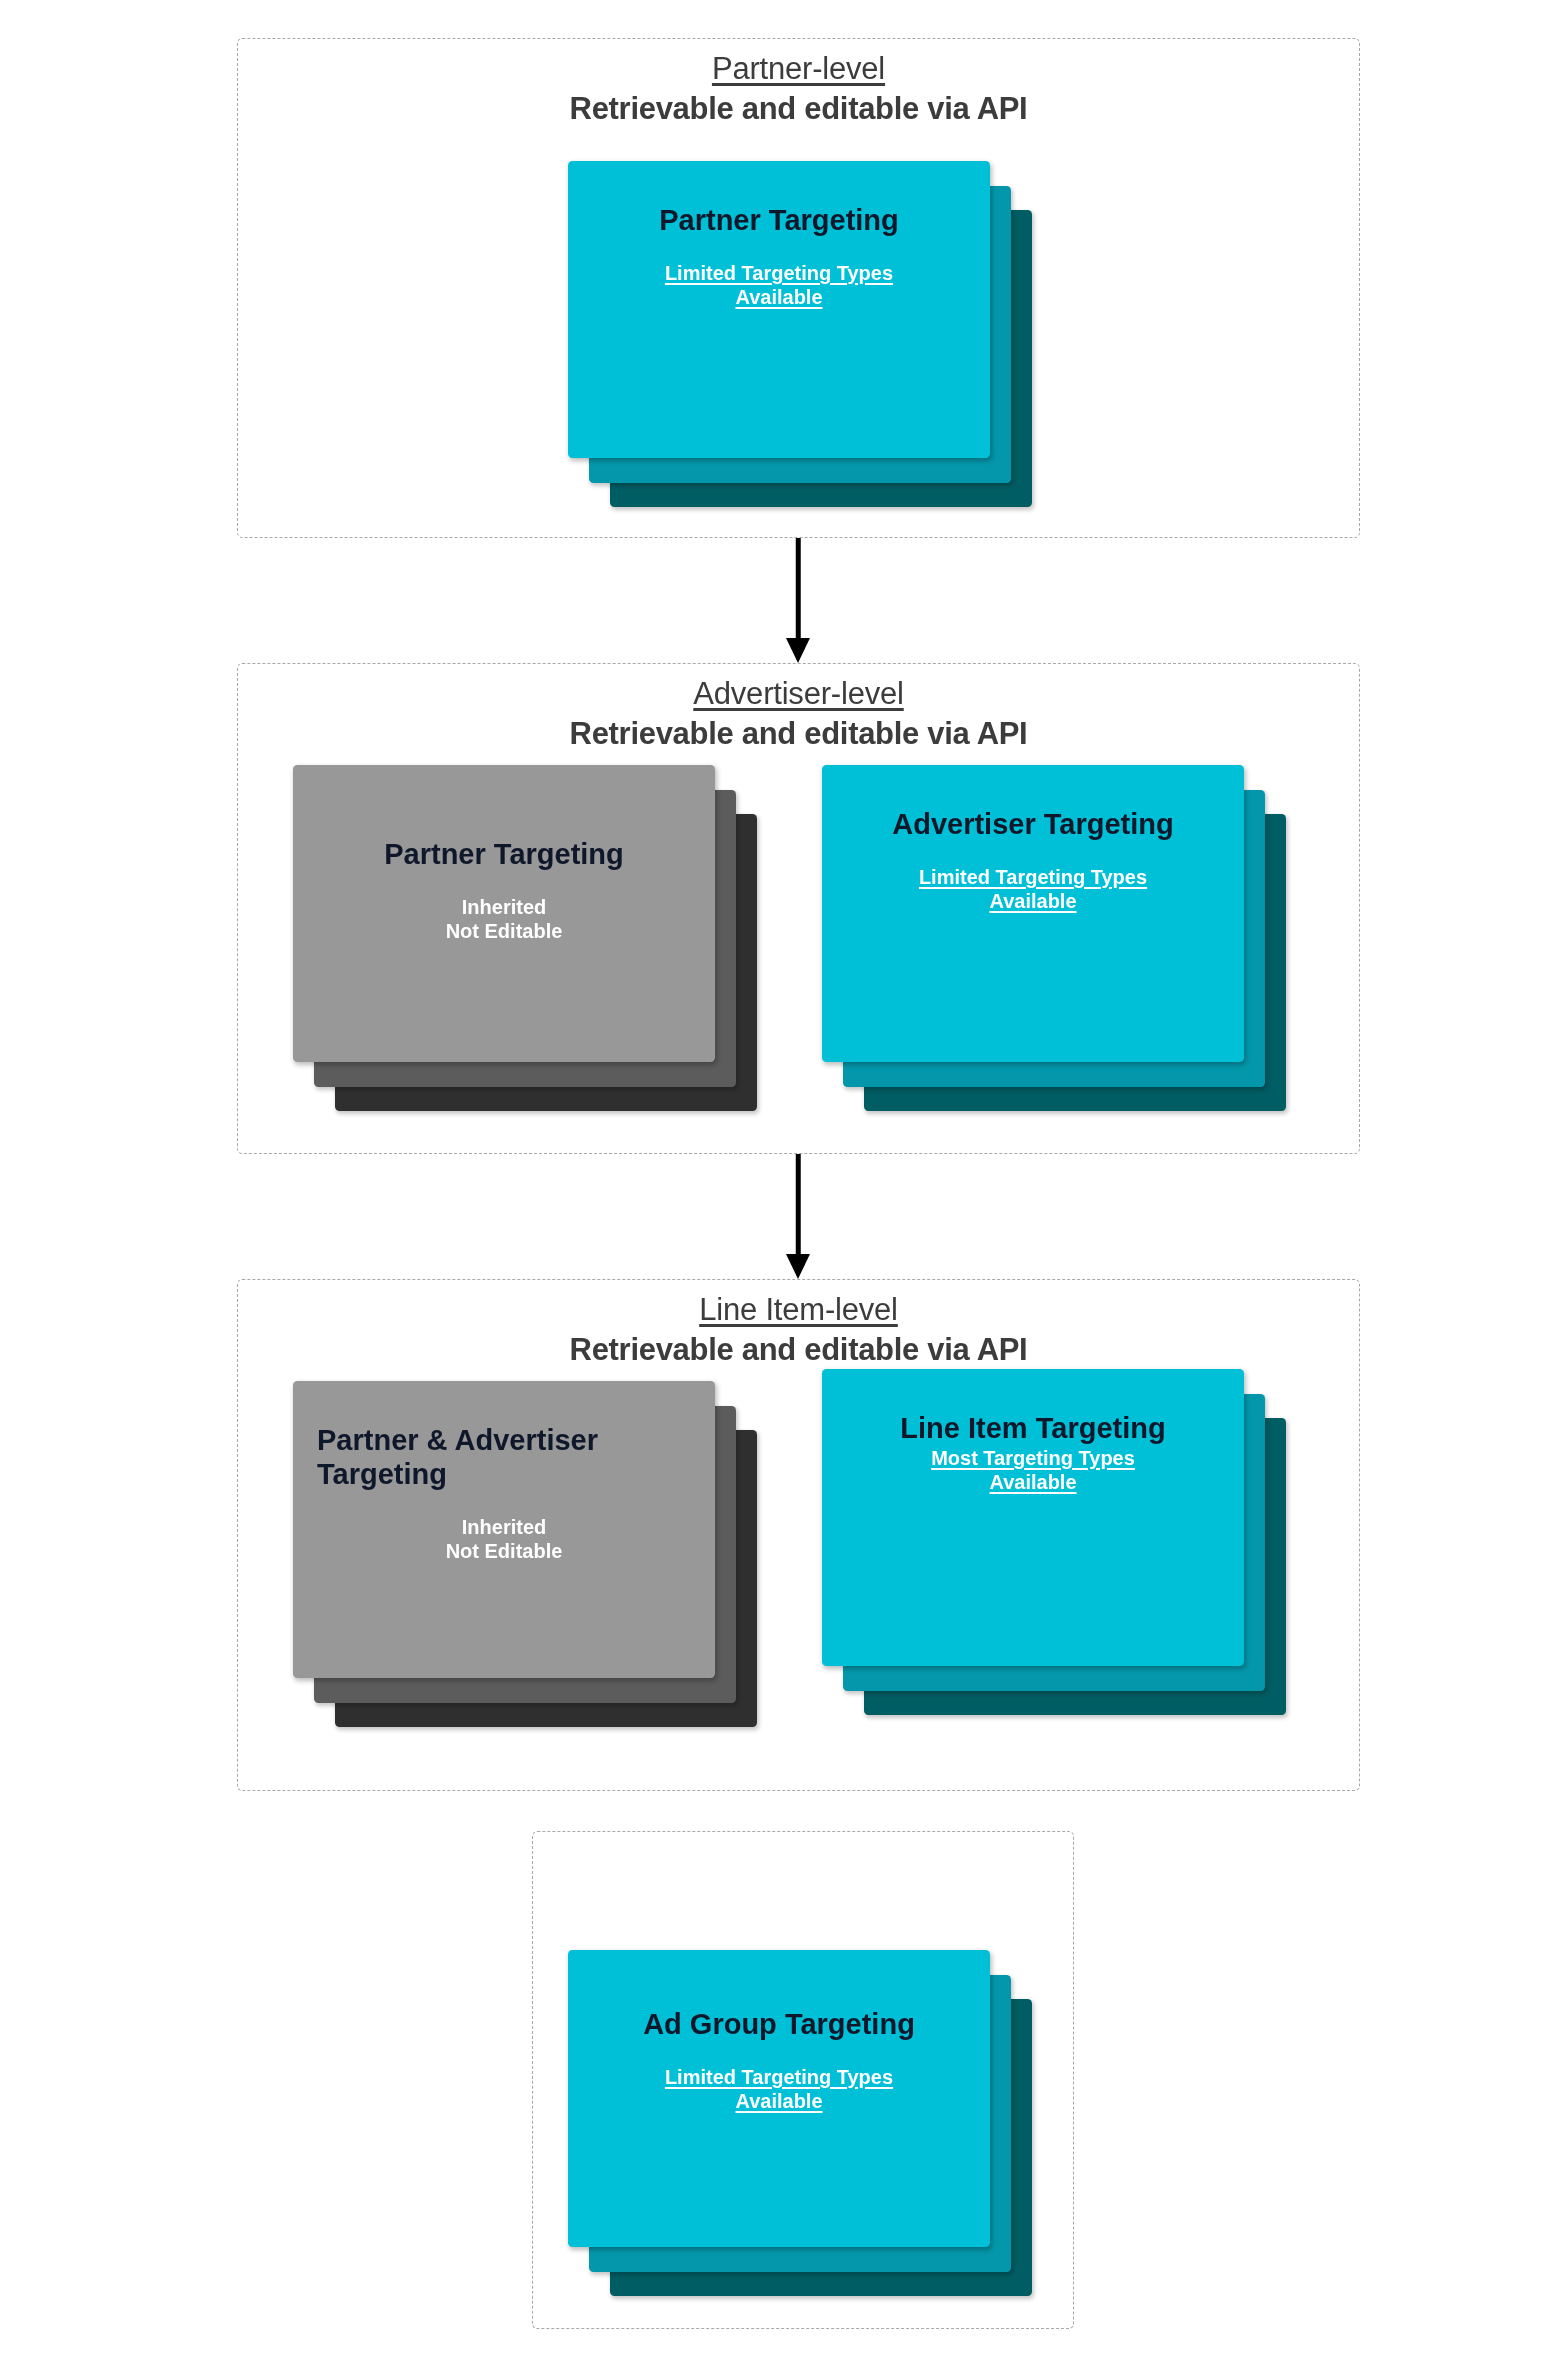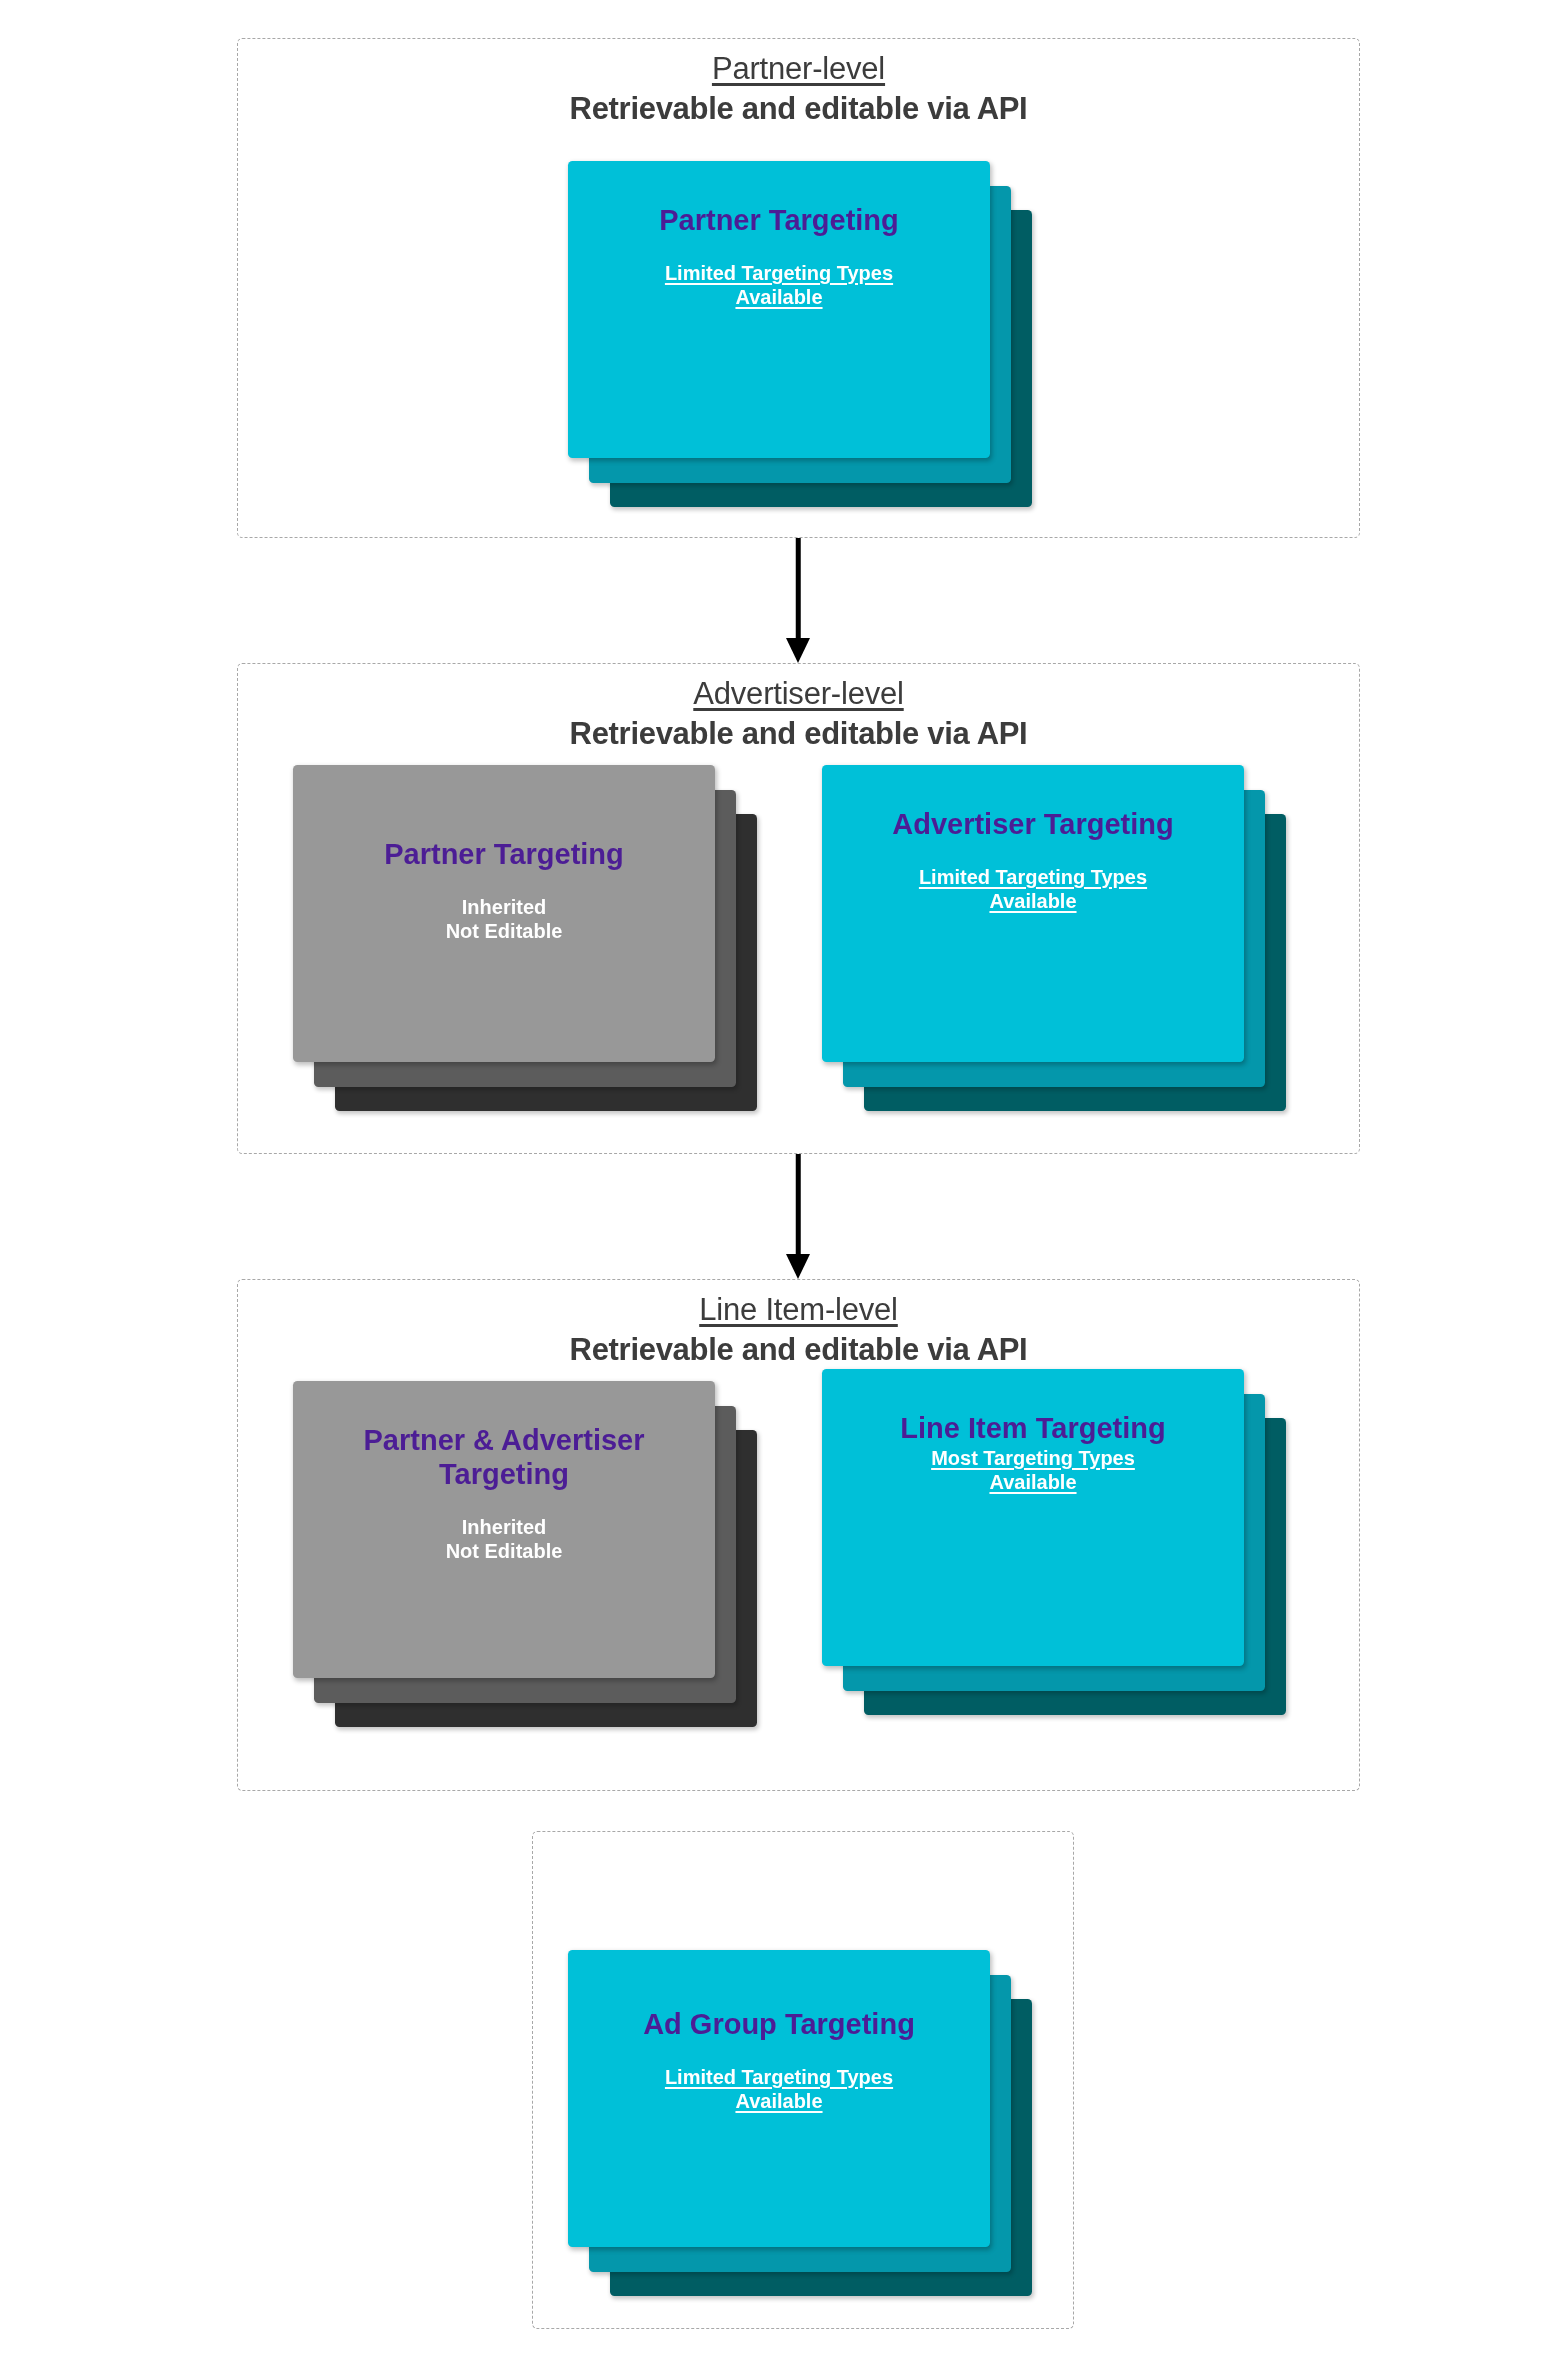--- a/index.html
+++ b/index.html
@@ -79,25 +79,24 @@
   
   .cy .front  { background: #00c0d8; }
   .cy .back1  { background: #0497ab; }
   .cy .back2  { background: #005d63; }
   
   .gy .front  { background: #989898; }
   .gy .back1  { background: #5c5c5c; }
   .gy .back2  { background: #2f2f2f; }
 
   .card-title {
-    color: #4c1d95;
+    color: #0f172a;
     font-weight: 700;
     font-size: 29px;
     line-height: 1.17;
-    text-align: center;
     padding: 0 16px;
   }
   .card-sub {
     color: #ffffff;
     font-weight: 700;
     font-size: 20px;
     line-height: 1.2;
     text-align: center;
     padding: 0 16px;
   }
@@ -192,21 +191,21 @@
 
   <div class="level-title" style="margin-top:11.6px;">
     <span class="ln1">Line Item-level</span>
     <span class="ln2">Retrievable and editable via API</span>
   </div>
 
   <div class="card-stack gy" style="left:55px; top:101px; width:464px; height:348px;">
     <div class="card-layer back2" style="width:422px; height:297px;"></div>
     <div class="card-layer back1" style="width:422px; height:297px;"></div>
     <div class="card-layer front" style="width:422px; height:297px;">
-      <div class="card-title" style="margin-top:43px; padding:0 36px;">Partner &amp; Advertiser Targeting</div>
+      <div class="card-title" style="margin-top:43px; padding:0 24px;">Partner &amp; Advertiser Targeting</div>
       <div class="card-sub" style="margin-top:23px;">Inherited</div>
       <div class="card-sub">Not Editable</div>
     </div>
   </div>
 
   <div class="card-stack cy" style="left:584px; top:89px; width:464px; height:348px;">
     <div class="card-layer back2" style="width:422px; height:297px;"></div>
     <div class="card-layer back1" style="width:422px; height:297px;"></div>
     <div class="card-layer front" style="width:422px; height:297px;">
       <div class="card-title" style="margin-top:43px;">Line Item Targeting</div>

